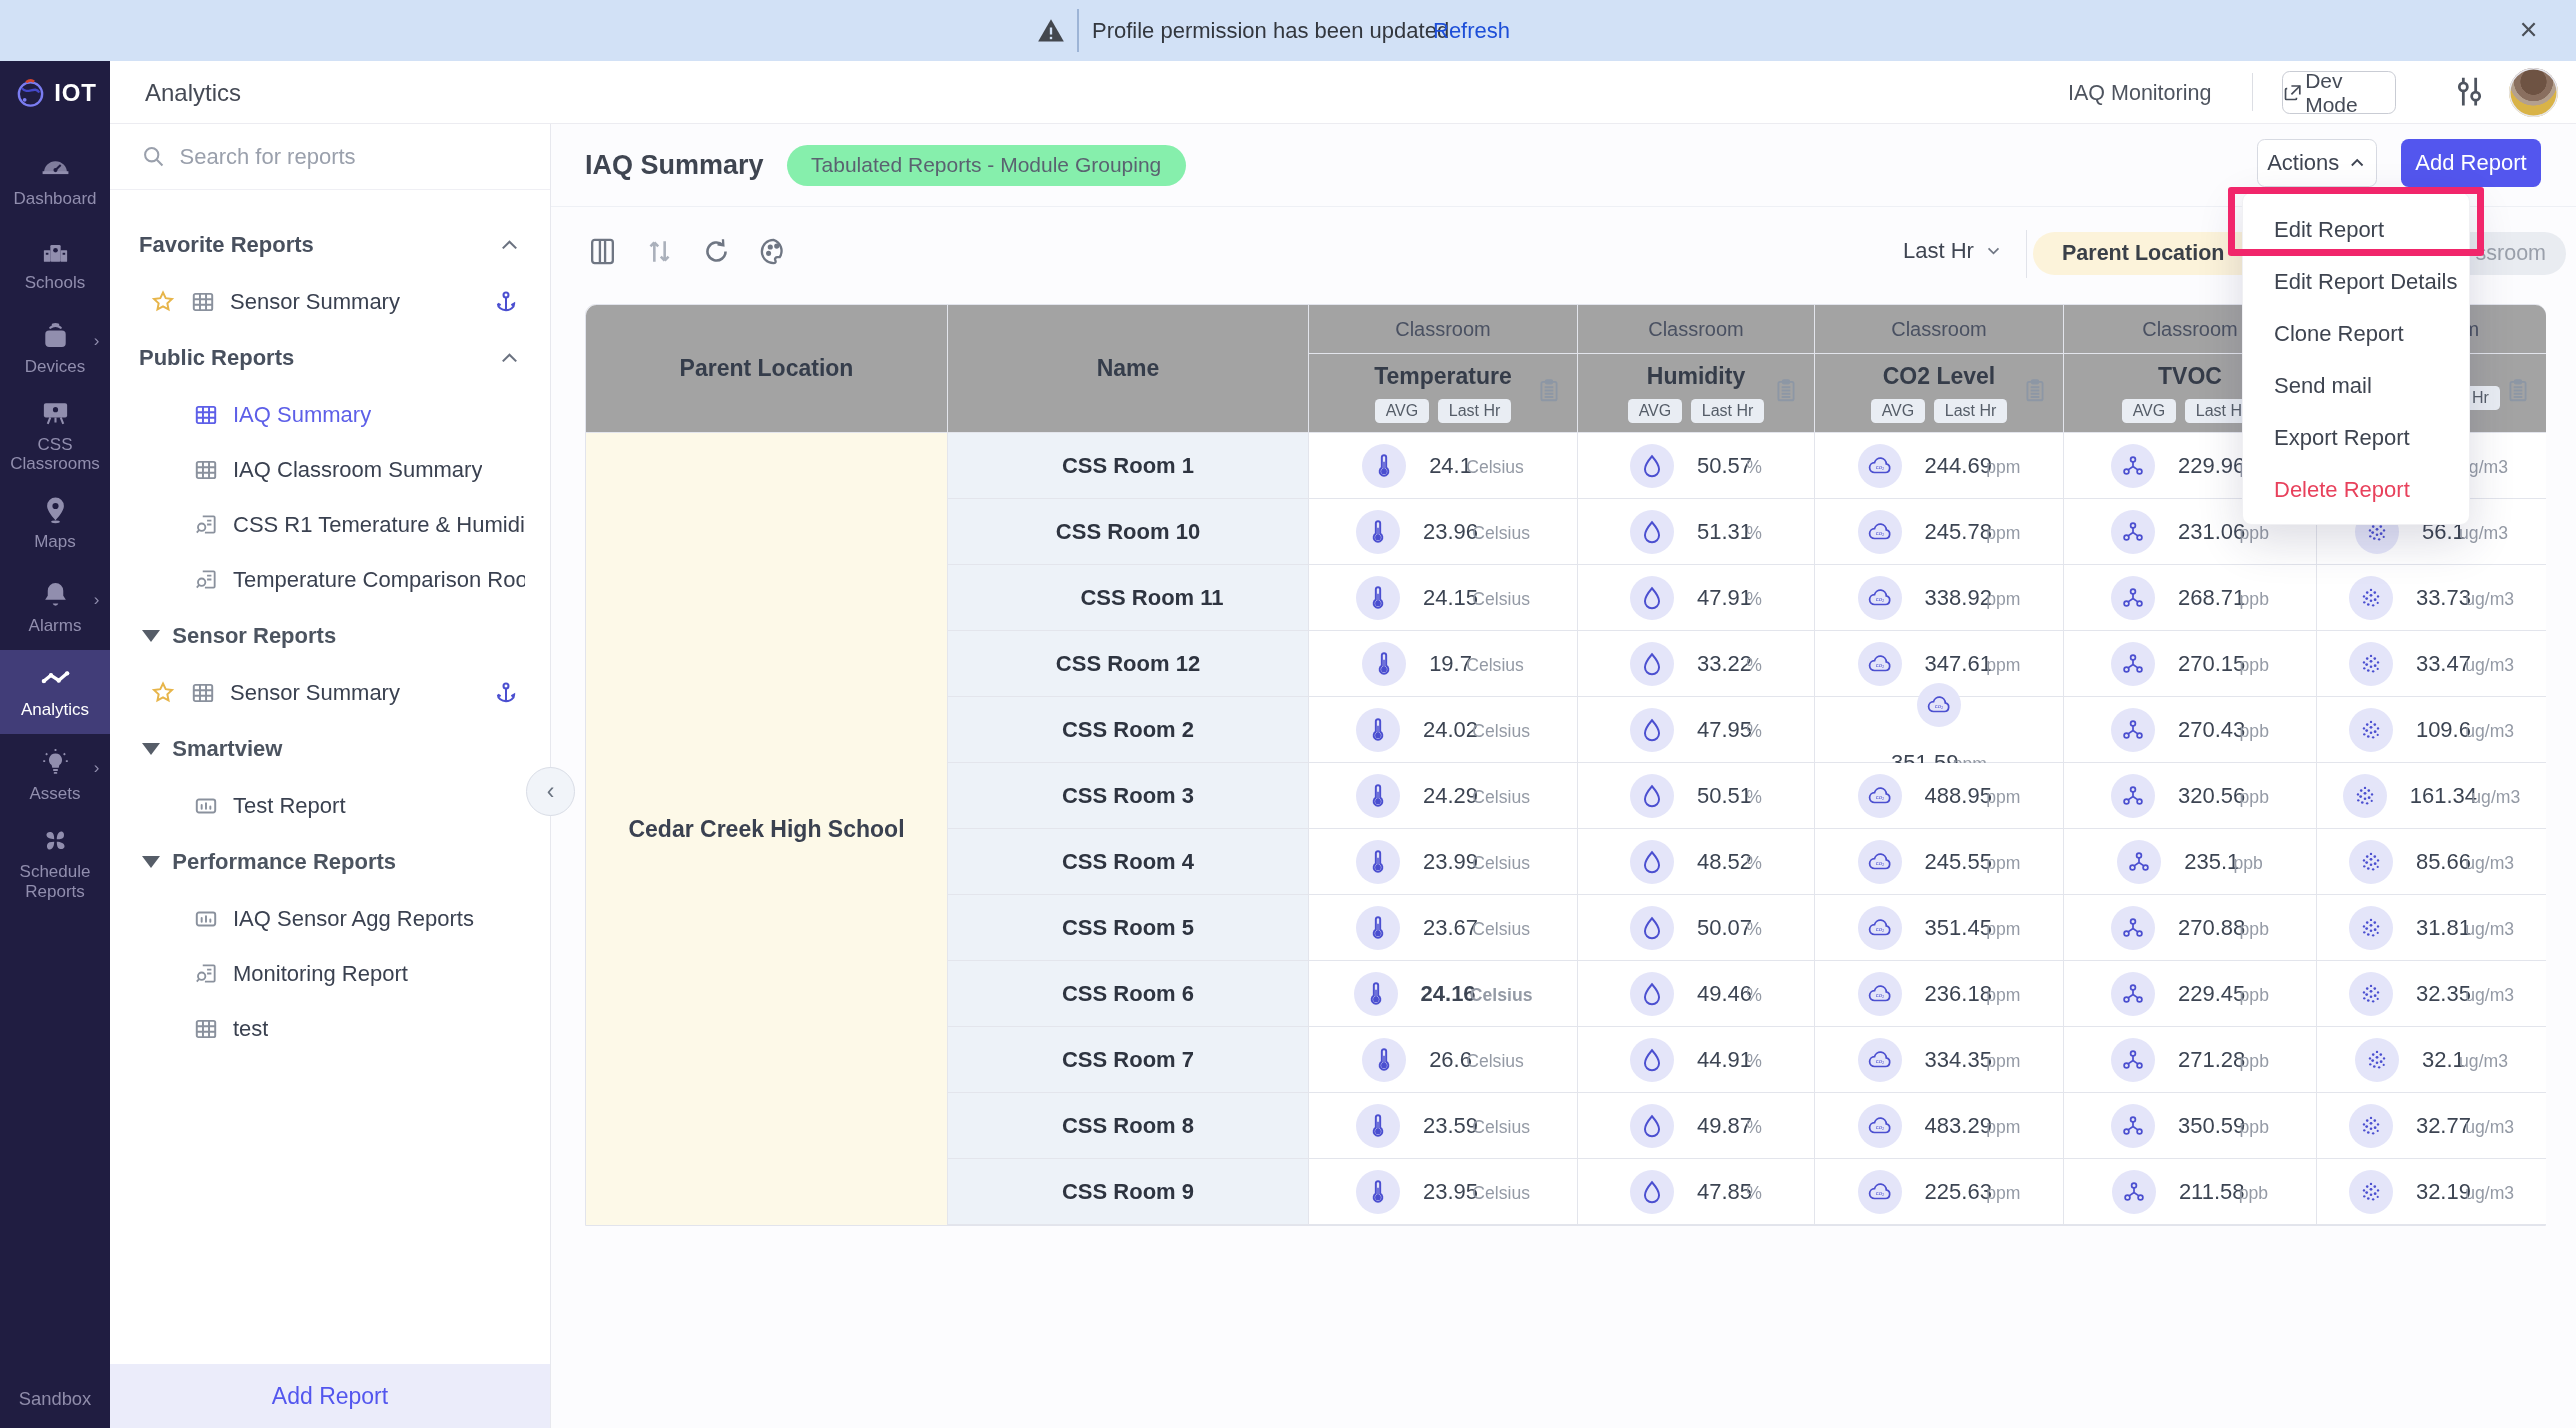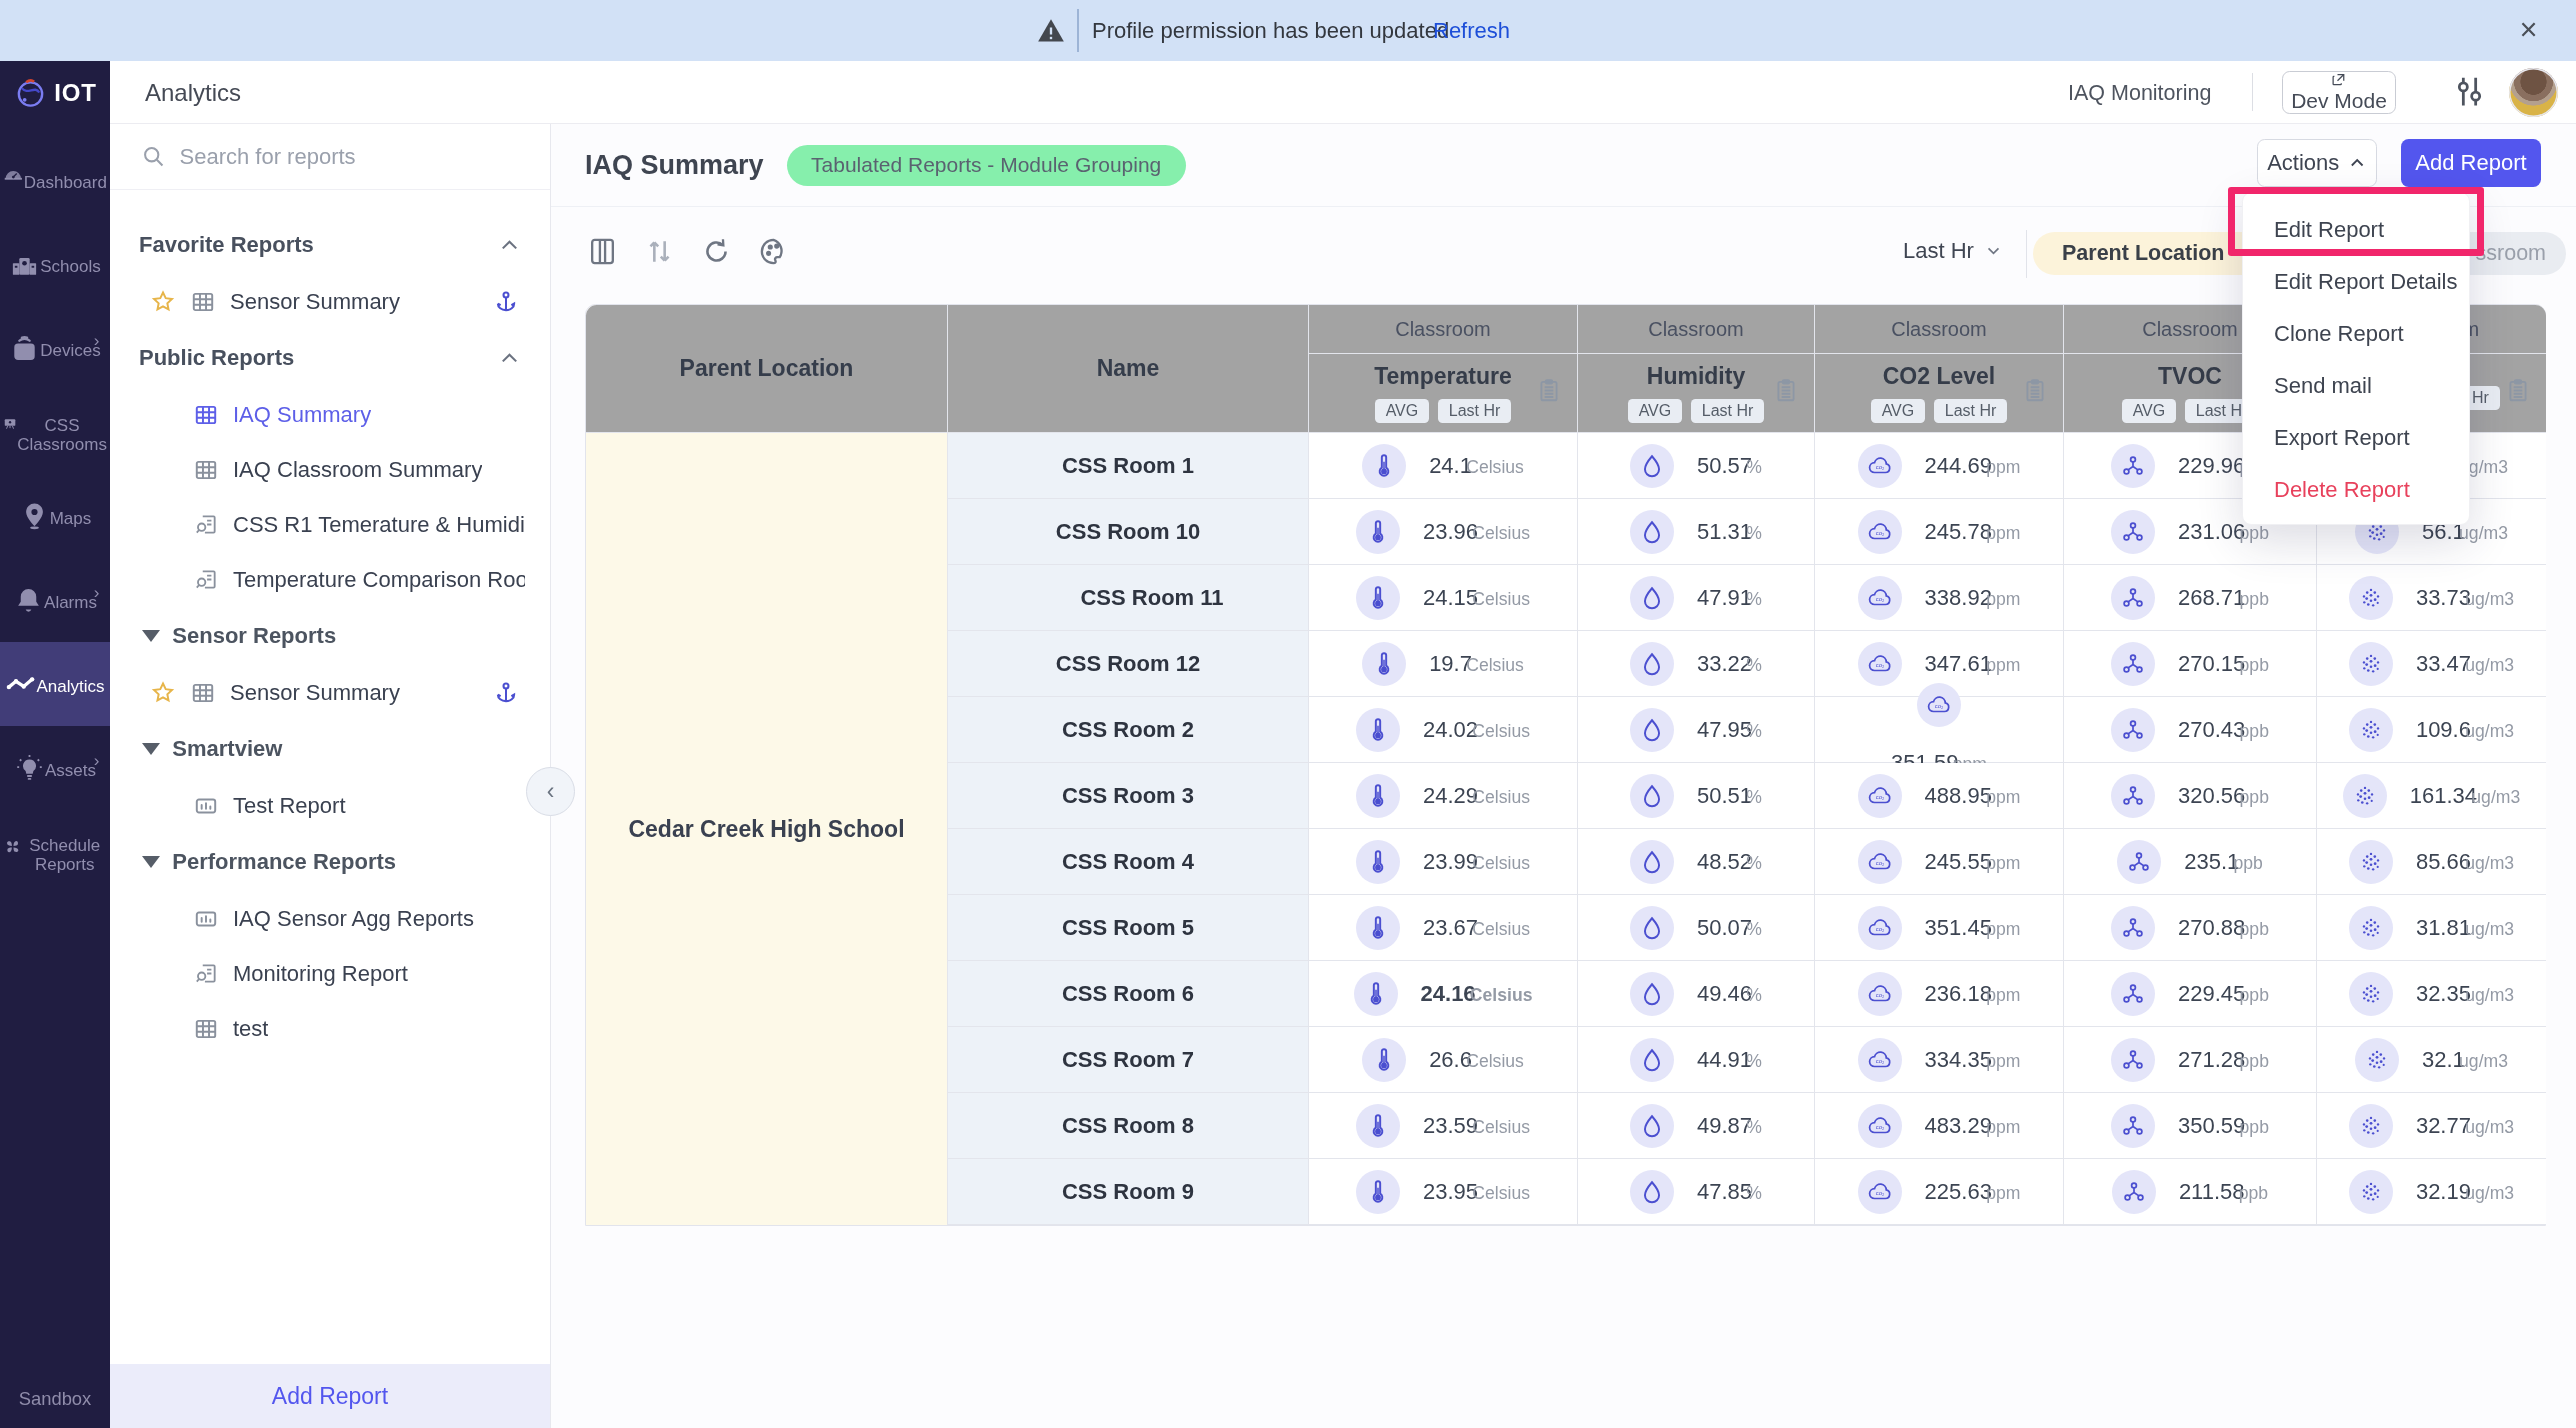--- a/index.html
+++ b/index.html
@@ -12,33 +12,33 @@
   .banner-vdiv { position:absolute; left:1077px; top:9.2px; width:1.5px; height:43px; background:#9db4d6; }
   .banner-msg { position:absolute; left:1092px; top:18.4px; font-size:22px; color:#33373e; }
   .banner-refresh { position:absolute; left:1433px; top:18.4px; font-size:22px; color:#1d4ed8; cursor:pointer; }
   .banner-close { position:absolute; left:2513px; top:15.3px; width:31px; height:31px; color:#4a4f57; font-size:31px; line-height:29px; text-align:center; cursor:pointer; }
 
   
   .rail { position:absolute; left:0; top:61px; bottom:0; width:110px; background:#201d41; z-index:4; }
   .brand { height:63px; display:flex; align-items:center; justify-content:center; gap:6.1px; }
   .brand-name { color:#fff; font-size:24px; font-weight:bold; letter-spacing:0.8px; }
   .nav-list { margin-top:14px; display:flex; flex-direction:column; }
-  .nav-item { position:relative; width:110px; min-height:84px; display:flex; align-items:center; justify-content:center; color:#918eae; cursor:pointer; padding:7.7px 3.1px; }
+  .nav-item { position:relative; width:110px; min-height:84px; display:flex; flex-direction:column; align-items:center; justify-content:center; color:#918eae; cursor:pointer; padding:7.7px 3.1px; }
   .nav-item.active { background:#413d78; color:#ffffff; }
   .nav-icon { width:31px; height:31px; }
   .nav-chev { position:absolute; right:10.7px; top:24.5px; font-size:17px; color:#918eae; }
   .nav-label { margin-top:6.1px; font-size:17px; text-align:center; line-height:1.15; }
   .rail-foot { position:absolute; bottom:18.4px; width:110px; text-align:center; color:#8f8caa; font-size:18.4px; }
 
   
   .hdr { position:absolute; left:110px; top:61px; height:63px; right:0; background:#fff; border-bottom:0.8px solid #ececf1; z-index:3; }
   .hdr-title { position:absolute; left:35px; top:18.4px; font-size:24px; color:#454a55; }
   .hdr-context { position:absolute; left:1958px; top:20px; font-size:21.5px; color:#4e545f; }
   .hdr-vdiv { position:absolute; left:2142px; top:12.3px; width:0.8px; height:38px; background:#dcdee4; }
-  .devmode-btn { position:absolute; left:2172px; top:10px; width:114px; height:43px; border:1.5px solid #c9ccd4; border-radius:7.7px; display:flex; align-items:center; justify-content:center; gap:2px; color:#454b57; font-size:21px; cursor:pointer; background:#fff;flex-direction:column; }
+  .devmode-btn { position:absolute; left:2172px; top:10px; width:114px; height:43px; border:1.5px solid #c9ccd4; border-radius:7.7px; display:flex; align-items:center; justify-content:center; gap:2px; color:#454b57; font-size:21px; cursor:pointer; background:#fff; }
   .sliders-btn { position:absolute; left:2341px; top:12.3px; width:37px; height:37px; color:#4e545f; cursor:pointer; }
   .avatar { position:absolute; left:2399px; top:7px; width:49px; height:49px; border-radius:50%; cursor:pointer;
     background: radial-gradient(circle at 50% 28%, #6e5343 0 30%, #8a6f5f 31% 45%, #b4a08e 46% 55%, #d9b347 56% 100%);
     box-shadow: inset 0 0 0 1.5px #e8e8ee; }
 
   
   .panel { position:absolute; left:110px; top:124px; width:441px; bottom:0; background:#fff; border-right:0.8px solid #e7e8ee; z-index:3; }
   .search-row { height:66px; display:flex; align-items:center; gap:14px; padding-left:31px; border-bottom:0.8px solid #efeff4; cursor:text; }
   .search-icon { width:24.5px; height:24.5px; color:#9aa0ac; }
   .search-ph { font-size:22px; color:#9aa0ac; }

